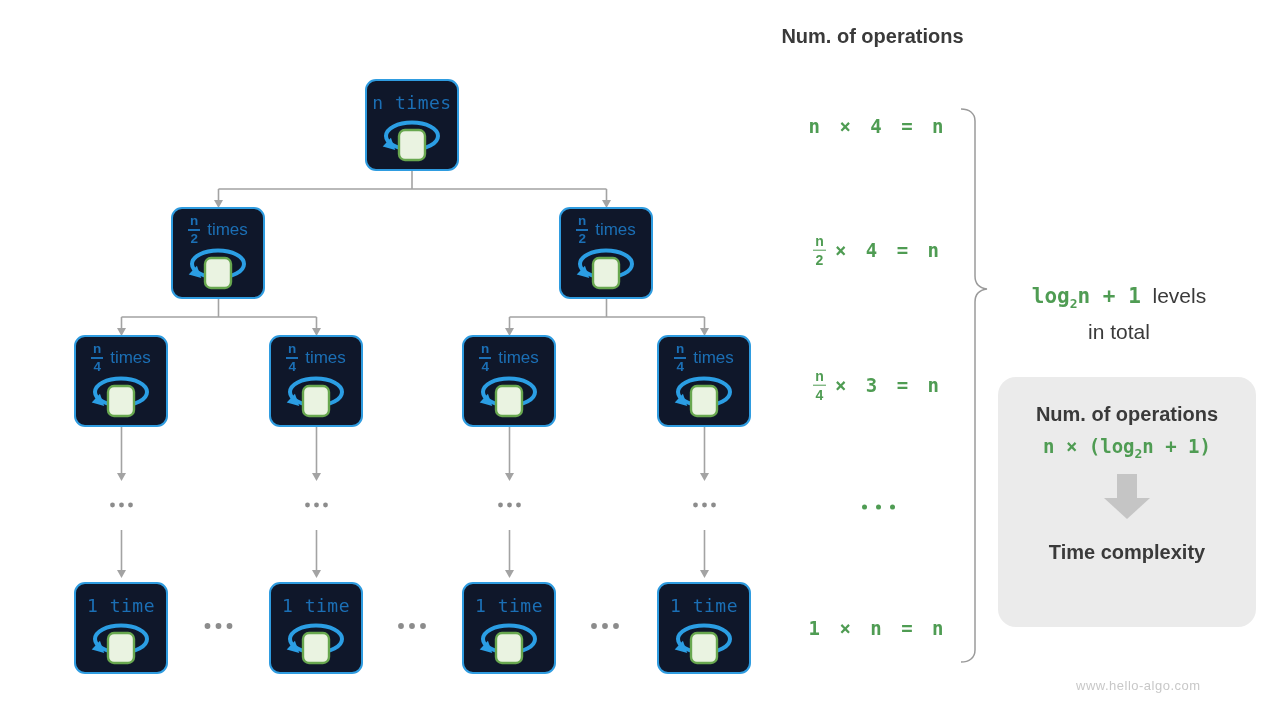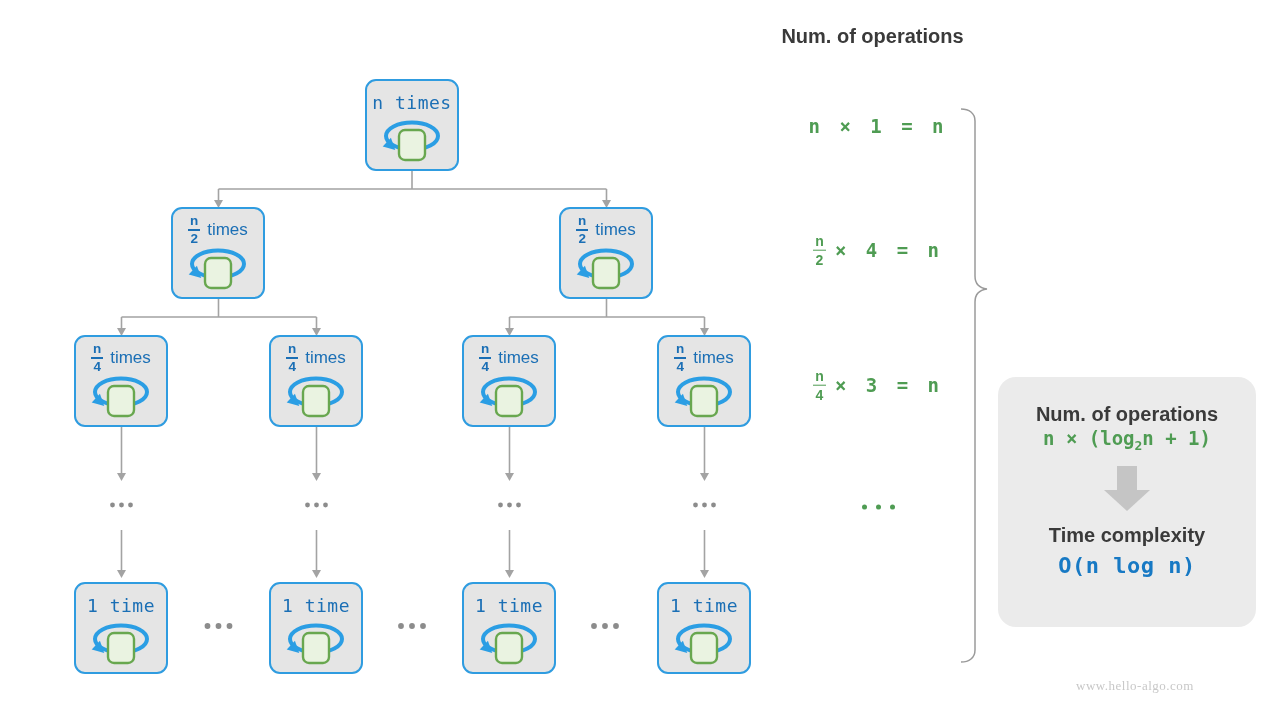--- a/index.html
+++ b/index.html
@@ -2,21 +2,21 @@
 <html><head>
 <meta charset="utf-8">
 <style>
   * { margin:0; padding:0; box-sizing:border-box; }
   body { background:#ffffff; font-family:"Liberation Sans", sans-serif; }
   #canvas { position:relative; width:1280px; height:720px; background:#ffffff; overflow:hidden; }
 
   
   .node {
     position:absolute; width:94px; height:92px;
-    background:#e5e5e5; border:2.5px solid #2f9ce0; border-radius:11px;
+    background:#0f172a; border:2.5px solid #2f9ce0; border-radius:11px;
     display:flex; flex-direction:column; align-items:center; padding-top:6px;
   }
   .nlabel { display:flex; align-items:center; justify-content:center; gap:7px;
             color:#1b6fb5; height:30px; }
   .mono-label { font-family:"DejaVu Sans Mono", monospace; font-size:18px; letter-spacing:0.5px; }
   .suffix { font-size:17px; font-weight:500;text-align:right; }
   .frac { display:inline-flex; flex-direction:column; align-items:center; line-height:1; font-weight:700; font-size:13.5px; }
   .frac .fbar { display:block; width:12px; height:1.6px; margin:1.5px 0; }
   .frac-blue { color:#1b6fb5; } .frac-blue .fbar { background:#1b6fb5; }
   .frac-green { color:#4f9c53; font-size:14px; } .frac-green .fbar { background:#4f9c53; width:13px; }
@@ -37,32 +37,32 @@
 
   .brace-label { position:absolute; left:1013px; top:282px; width:212px; text-align:center;
     font-size:21px; color:#3a3a3a; line-height:28px; }
   .brace-formula { font-family:"DejaVu Sans Mono", monospace; font-weight:700; color:#4f9c53; }
   .brace-formula sub, .panel-formula sub { font-size:13px; }
 
   
   .panel { position:absolute; left:998px; top:377px; width:258px; height:250px;
     background:#ebebeb; border-radius:18px; text-align:center; }
   .panel-title { margin-top:26px; font-size:20px; font-weight:700; color:#3a3a3a; }
-  .panel-formula { margin-top:1px; font-family:"DejaVu Sans Mono", monospace; font-weight:700;
+  .panel-formula { margin-top:9px; font-family:"DejaVu Sans Mono", monospace; font-weight:700;
     font-size:19px; color:#4f9c53; }
   .block-arrow { width:46px; margin:13px auto 0; }
   .block-arrow .stem { width:20px; height:24px; background:#c5c5c5; margin:0 auto; }
   .block-arrow .head { width:0; height:0; margin:0 auto;
     border-left:23px solid transparent; border-right:23px solid transparent;
     border-top:21px solid #c5c5c5; }
-  .panel-subtitle { margin-top:13px; font-size:20px; font-weight:700; color:#3a3a3a; }
+  .panel-subtitle { margin-top:22px; font-size:20px; font-weight:700; color:#3a3a3a; }
   .panel-complexity { margin-top:6px; font-family:"DejaVu Sans Mono", monospace; font-weight:700;
     font-size:22px; color:#1779c4; letter-spacing:0.5px; }
 
-  .watermark { position:absolute; left:1076px; top:678px; font-family:Liberation Serif, serif;
+  .watermark { position:absolute; left:1076px; top:678px; font-family:Liberation Sans, sans-serif;
     font-size:13px; color:#c8c8c8; letter-spacing:0.5px; }
 </style>
 </head>
 <body>
 
 <div id="canvas">
 
   <svg id="overlay" width="1280" height="720">
     <g stroke="#a3a3a3" stroke-width="1.6" fill="none">
 
@@ -252,21 +252,21 @@
       <rect x="24" y="13" width="26" height="30" rx="6" fill="#eaf3e1" stroke="#68a74f" stroke-width="2.4"></rect>
       <polygon points="-1,-6 10,1 -2,6" transform="translate(13,26) rotate(38)" fill="#2b9ee4"></polygon>
     </svg>
   </div>
 
   <div class="col-header">
     <div>Num. of operations</div>
   </div>
 
   <div class="eq-row" style="top:126px">
-    <span class="eq-text">n × 1 = n</span>
+    <span class="eq-text">n × 4 = n</span>
   </div>
   <div class="eq-row" style="top:250px">
     <span class="frac frac-green">
         <span>n</span>
         <span class="fbar"></span>
         <span>2</span>
       </span>
     <span class="eq-text">× 4 = n</span>
   </div>
   <div class="eq-row" style="top:385px">
@@ -277,30 +277,39 @@
       </span>
     <span class="eq-text">× 3 = n</span>
   </div>
   <div class="eq-row" style="top:507px">
     <span class="gdots">
         <span class="gdot"></span>
         <span class="gdot"></span>
         <span class="gdot"></span>
       </span>
   </div>
-
+  <div class="eq-row" style="top:628px">
+    <span class="eq-text">1 × n = n</span>
+  </div>
+
+  <div class="brace-label">
+    <div>
+      <span class="brace-formula"><span>log</span><sub>2</sub><span>n + 1</span></span>
+      &nbsp;<span>levels</span>
+    </div>
+    <div>in total</div>
+  </div>
 
   <div class="panel">
     <div class="panel-title">Num. of operations</div>
     <div class="panel-formula">
       <span>n × (log</span><sub>2</sub><span>n + 1)</span>
     </div>
     <div class="block-arrow">
       <div class="stem"></div>
       <div class="head"></div>
     </div>
     <div class="panel-subtitle">Time complexity</div>
-    <div class="panel-complexity">O(n log n)</div>
   </div>
 
   <div class="watermark">www.hello-algo.com</div>
 
 </div>
 
 </body></html>

